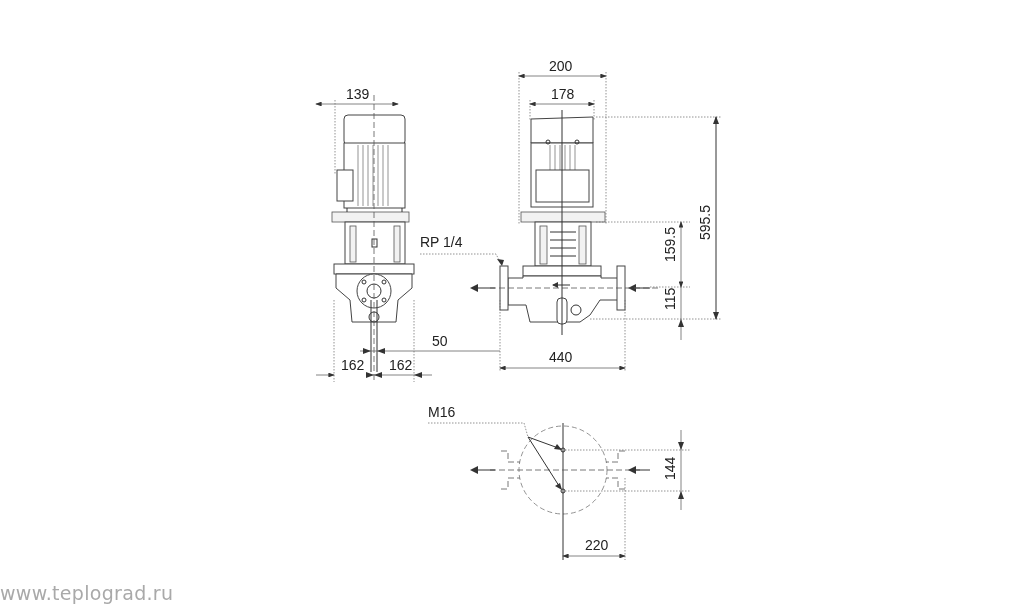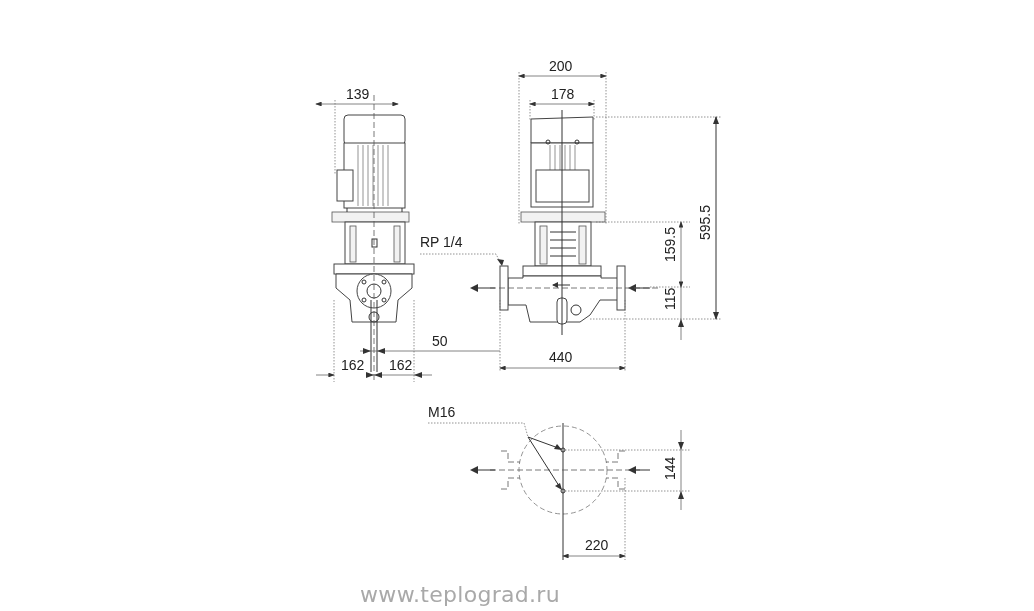--- a/index.html
+++ b/index.html
@@ -6,21 +6,21 @@
   body { width:1034px; height:611px; position:relative; overflow:hidden; font-family:"Liberation Sans", sans-serif; }
   svg#drawing { position:absolute; left:0; top:0; }
   .dim { font-family:"Liberation Sans", sans-serif; font-size:14px; fill:#222; }
   .ln { stroke:#333; stroke-width:1; fill:none; }
   .thin { stroke:#666; stroke-width:0.8; fill:none; }
   .dot { stroke:#777; stroke-width:0.8; fill:none; stroke-dasharray:1.5 1.5; }
   .dash { stroke:#555; stroke-width:0.8; fill:none; stroke-dasharray:6 3; }
   .body { stroke:#444; stroke-width:1; fill:#fff; }
   .shade { stroke:#555; stroke-width:0.8; fill:#f2f2f2; }
   .fin { stroke:#666; stroke-width:0.7; }
-  .watermark { position:absolute; left:0; width:920px; top:582px; text-align:center; color:#a9a9a9; font-size:22px; font-family:"DejaVu Sans", sans-serif; letter-spacing:0.3px; }
+  .watermark { position:absolute; left:0; width:920px; top:582px; text-align:left; color:#a9a9a9; font-size:19px; font-family:"DejaVu Sans", sans-serif; letter-spacing:0.3px; }
 </style>
 </head>
 <body>
 
 <svg id="drawing" width="1034" height="611" viewBox="0 0 1034 611">
   <defs>
     <marker id="arr" markerWidth="8" markerHeight="6" refX="7" refY="3" orient="auto">
       <path d="M0,0 L8,3 L0,6 z" fill="#333"></path>
     </marker>
     <marker id="arrS" markerWidth="8" markerHeight="6" refX="1" refY="3" orient="auto">

